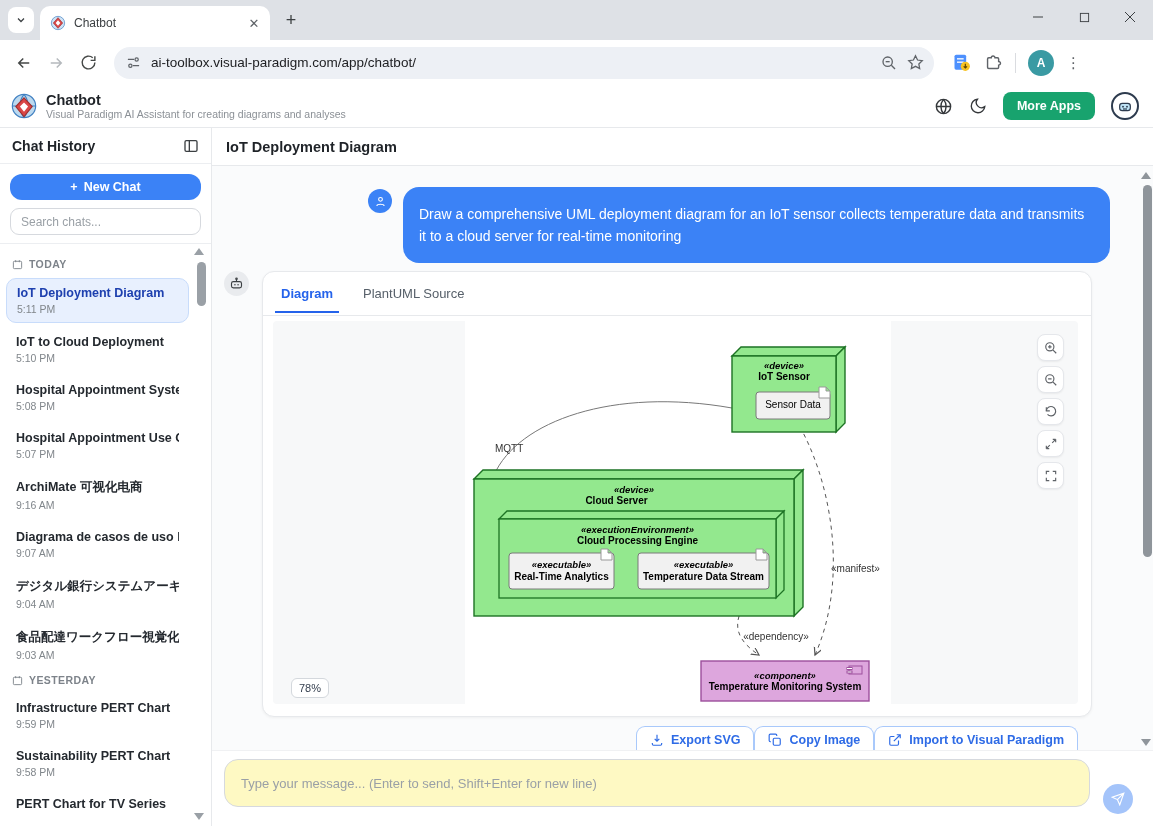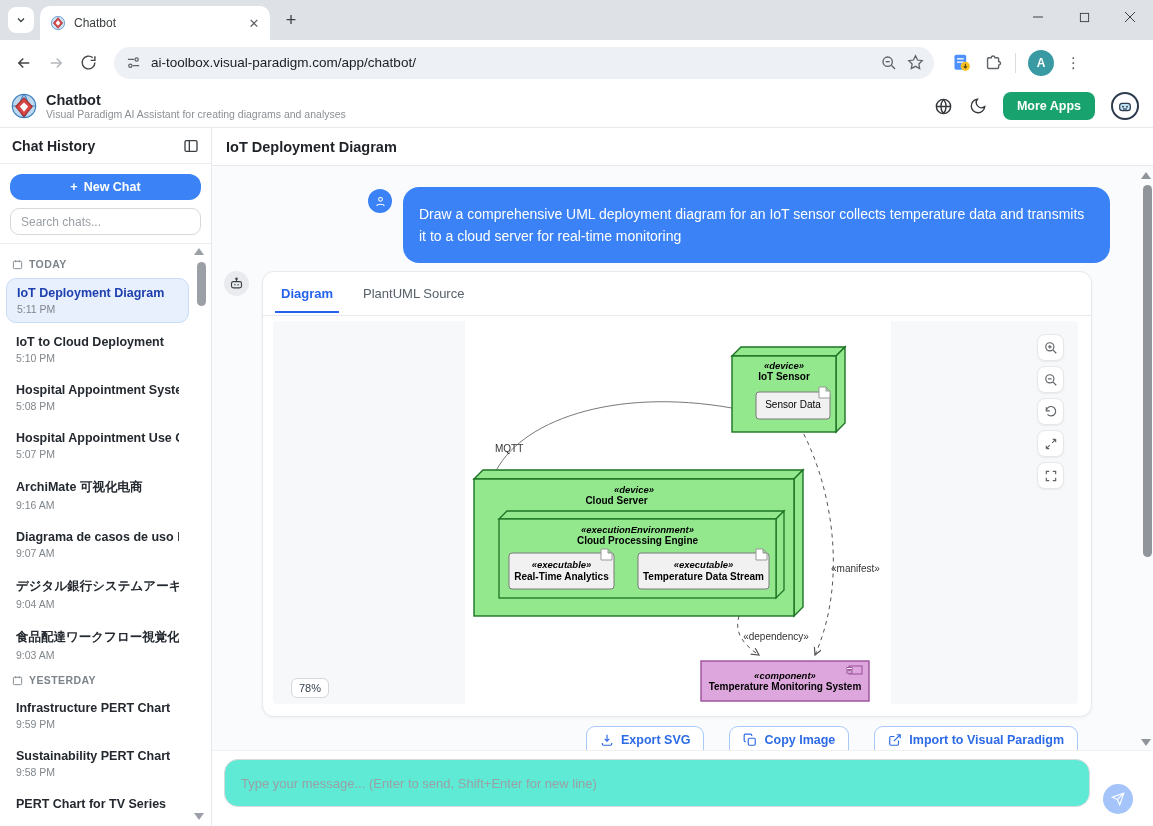--- a/index.html
+++ b/index.html
@@ -86,30 +86,30 @@
   .dg-title { font-size:11px; font-weight:700; }
   .dg-st { font-size:9.5px; font-weight:700; font-style:italic; }
   .dg-name { font-size:10px; font-weight:700; }
   .dg-text { font-size:10px; }
   .edge-label { font-size:10px; color:#333; }
 
   .zoom-ctrls { position:absolute; right:14px; top:13px; display:flex; flex-direction:column; gap:5px; }
   .zbtn { width:27px; height:27px; background:#fff; border:1px solid #e5e7eb; border-radius:8px; box-shadow:0 1px 2px rgba(0,0,0,.06); display:flex; align-items:center; justify-content:center; color:#5f6368; }
   .zoom-badge { position:absolute; left:18px; bottom:6px; background:#fff; border:1px solid #d4d8dd; border-radius:6px; font-size:11px; color:#374151; padding:3px 7px; }
 
-  .footer-btns { position:absolute; top:560px; right:75px; display:flex; gap:25px; }
+  .footer-btns { position:absolute; top:560px; right:75px; display:flex; gap:0; }
   .fbtn { height:27px; background:#fff; border:1px solid #a9c9fb; color:#2e6be6; border-radius:9px 9px 0 0; font-size:12.5px; font-weight:700; display:flex; align-items:center; gap:7px; padding:0 13px; border-bottom:none; }
 
   .chat-scrollbar { position:absolute; right:1px; top:2px; width:12px; height:580px; }
   .cs-up { position:absolute; right:1px; top:4px; width:0; height:0; border-left:5px solid transparent; border-right:5px solid transparent; border-bottom:7px solid #8f959b; }
   .cs-thumb { position:absolute; right:0; top:17px; width:9px; height:372px; background:#8f959b; border-radius:5px; }
   .cs-dn { position:absolute; right:1px; bottom:2px; width:0; height:0; border-left:5px solid transparent; border-right:5px solid transparent; border-top:7px solid #8f959b; }
 
   .input-bar { height:76px; background:#fff; position:relative; border-top:1px solid #f0f1f3; }
-  .msg-input { position:absolute; left:12px; top:8px; width:866px; height:48px; border:1px solid #d6d9de; border-radius:14px; padding:0 16px; font-size:13px; color:#202124; outline:none; font-family:inherit; background:#5eead4; }
+  .msg-input { position:absolute; left:12px; top:8px; width:866px; height:48px; border:1px solid #d6d9de; border-radius:14px; padding:0 16px; font-size:13px; color:#202124; outline:none; font-family:inherit; background:#fef9c3; }
   .msg-input::placeholder { color:#9aa0a6; }
   .send-btn { position:absolute; left:891px; top:33px; width:30px; height:30px; border-radius:50%; background:var(--send-btn-blue); border:none; color:#fff; display:flex; align-items:center; justify-content:center; }
 
   svg.ic { display:block; }
 </style>
 </head>
 <body>
 
 <div class="screen">
 

